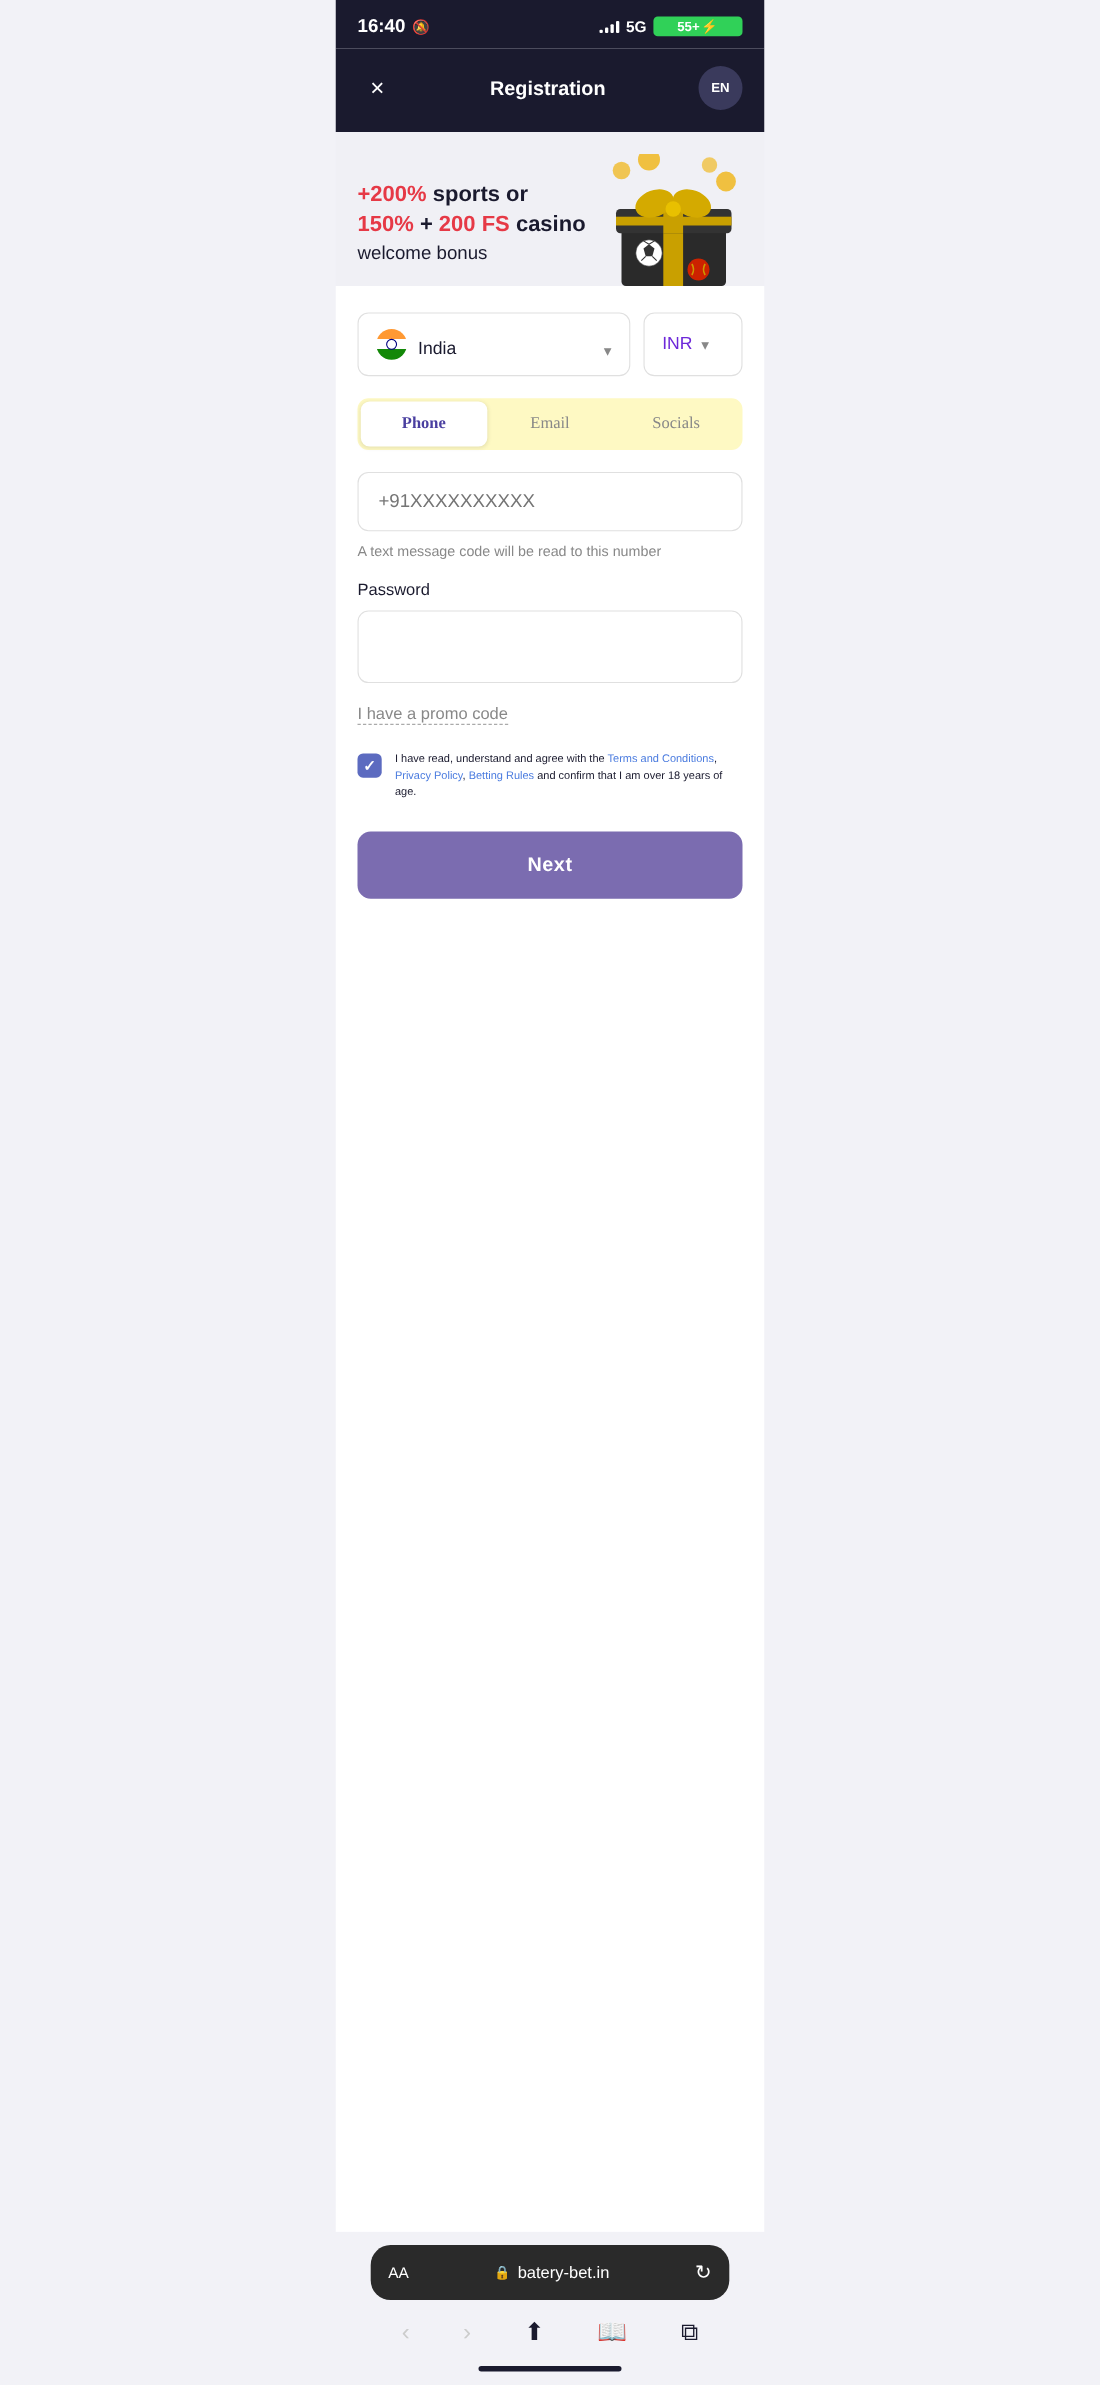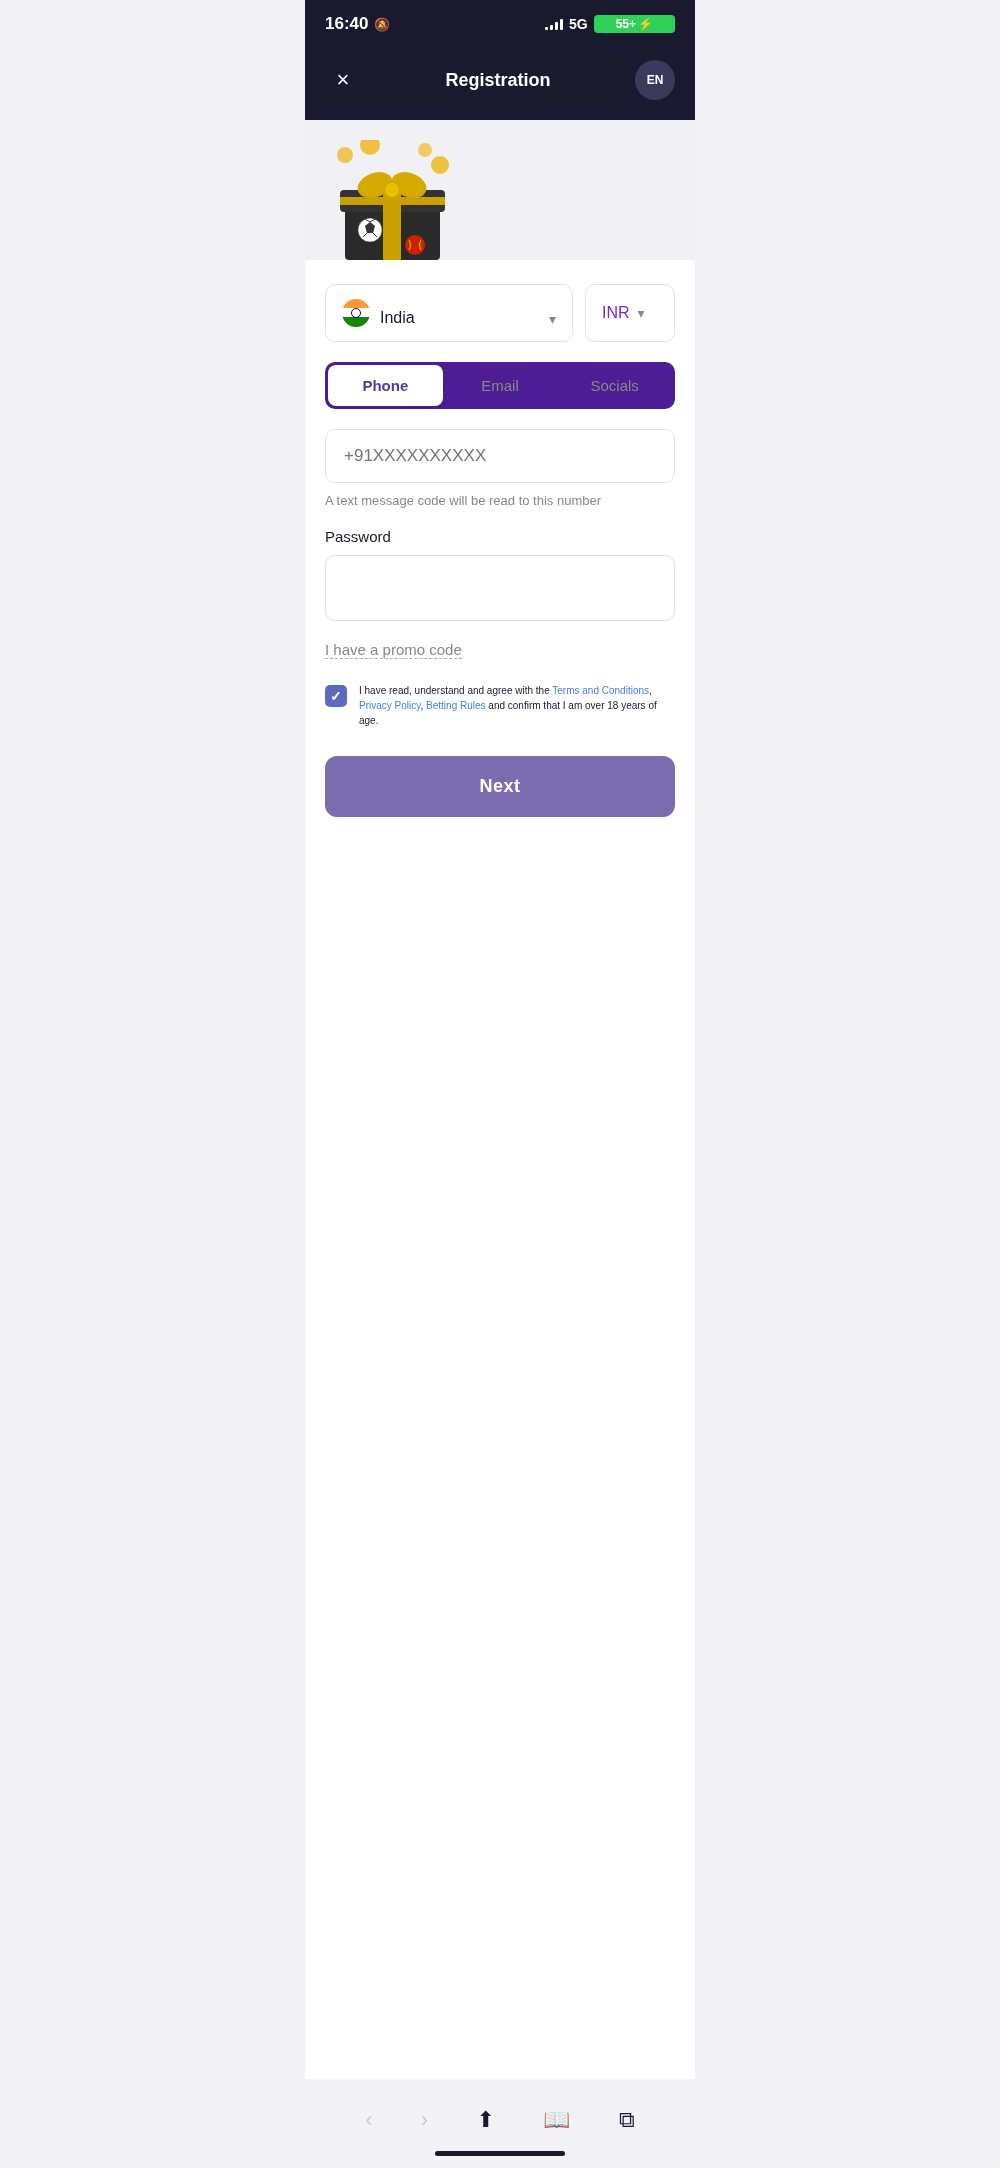--- a/index.html
+++ b/index.html
@@ -196,25 +196,26 @@
     }
     .currency-label {
       font-size: 16px;
       color: #6d28d9;
       font-weight: 500;
       text-align: center;
     }
 
     
     .tab-bar {
-      background: #4c1d95;
+      background: #fef9c3;
       border-radius: 10px;
       display: flex;
       margin-bottom: 20px;
       padding: 3px;
+      font-family: Liberation Serif, serif;
     }
     .tab-item {
       flex: 1;
       text-align: center;
       padding: 12px 0;
       font-size: 15px;
       cursor: pointer;
       border-radius: 8px;
       font-weight: 500;
     }
@@ -430,20 +431,29 @@
   </div>
 </div>
 
 <div class="app-header">
   <div class="close-btn">×</div>
   <div class="header-title">Registration</div>
   <div class="lang-btn">EN</div>
 </div>
 
 <div class="promo-banner">
+  <div class="promo-text">
+    <div class="promo-line1">
+      <span class="promo-red">+200%</span><span class="promo-black"> sports or</span>
+    </div>
+    <div class="promo-line2">
+      <span class="promo-red">150%</span><span class="promo-black"> + </span><span class="promo-red">200 FS</span><span class="promo-black"> casino</span>
+    </div>
+    <div class="promo-welcome">welcome bonus</div>
+  </div>
   <div class="gift-container">
     
     <svg width="130" height="120" viewBox="0 0 130 120">
 
       <circle cx="20" cy="15" r="8" fill="#f0c040" opacity="0.9"></circle>
       <circle cx="45" cy="5" r="10" fill="#f0c040"></circle>
       <circle cx="100" cy="10" r="7" fill="#f0c040" opacity="0.8"></circle>
       <circle cx="115" cy="25" r="9" fill="#f0c040"></circle>
 
       <rect x="20" y="65" width="95" height="55" rx="4" fill="#2a2a2a"></rect>
@@ -520,20 +530,28 @@
       <span>I have read, understand and agree with the </span><a class="terms-link" href="#">Terms and Conditions</a><span>, </span><a class="terms-link" href="#">Privacy Policy</a><span>, </span><a class="terms-link" href="#">Betting Rules</a><span> and confirm that I am over 18 years of age.</span>
     </div>
   </div>
 
   
   <button class="next-btn">Next</button>
 
 </div>
 
 <div class="bottom-bar-area">
+  <div class="browser-bar">
+    <span class="browser-aa">AA</span>
+    <div class="browser-url">
+      <span class="lock-icon">🔒</span>
+      <span>batery-bet.in</span>
+    </div>
+    <span class="browser-reload">↻</span>
+  </div>
 
   <div class="bottom-nav">
     <span class="nav-icon disabled">‹</span>
     <span class="nav-icon disabled">›</span>
     <span class="nav-icon">⬆</span>
     <span class="nav-icon">📖</span>
     <span class="nav-icon">⧉</span>
   </div>
 
   <div class="home-indicator"></div>

